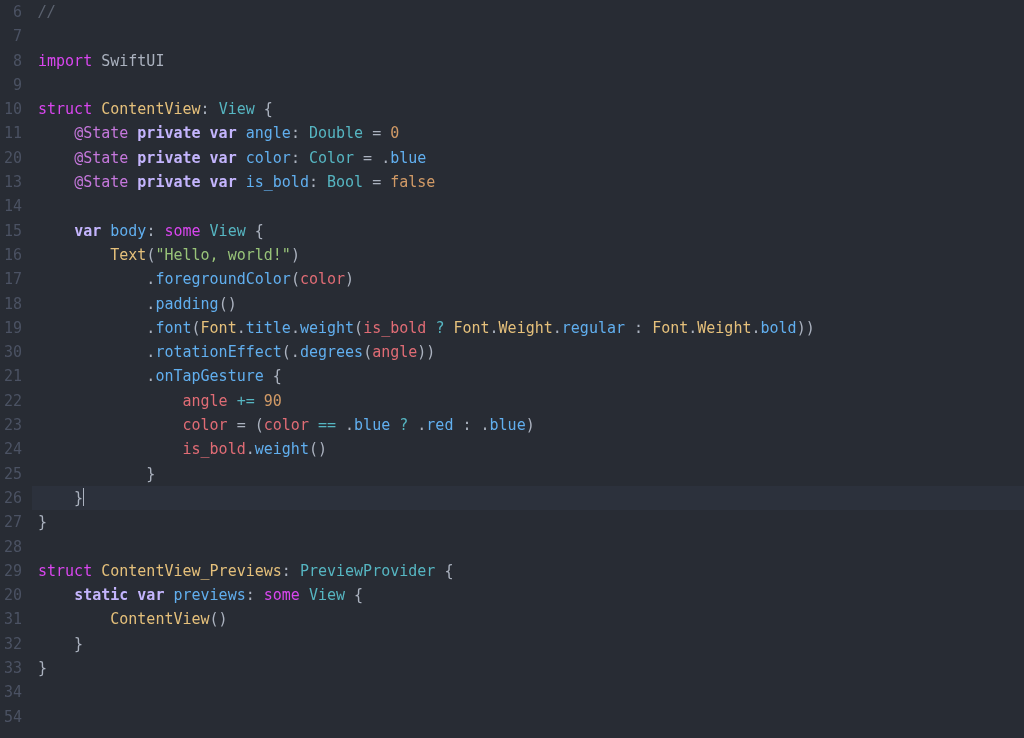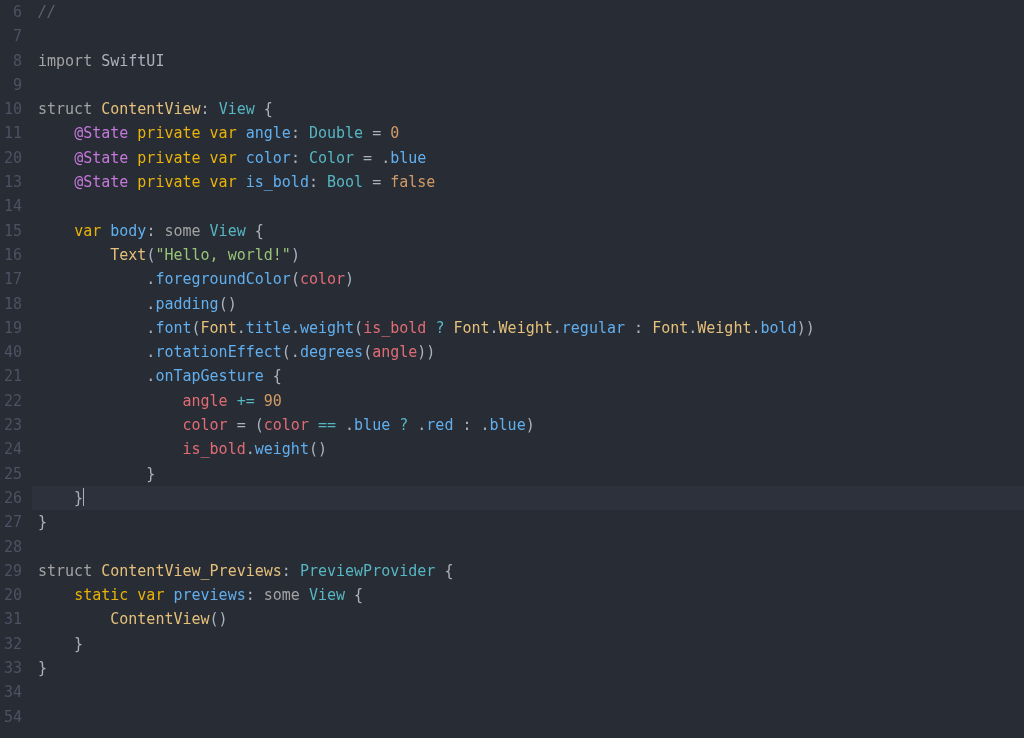--- a/index.html
+++ b/index.html
@@ -44,22 +44,22 @@
   .cursor {
     display: inline-block;
     width: 1px;
     height: 18px;
     background: #abb2bf;
     vertical-align: middle;
     position: relative;
     top: -1px;
   }
   
-  .kw   { color: #a3a3a3; } 
-  .kw2  { color: #eab308; } 
+  .kw   { color: #d946ef; } 
+  .kw2  { color: #c4b5fd; font-weight: bold; } 
   .type { color: #e5c07b; } 
   .tcy  { color: #56b6c2; } 
   .fn   { color: #61afef; } 
   .id   { color: #abb2bf; } 
   .idr  { color: #e06c75; } 
   .str  { color: #98c379; } 
   .num  { color: #d19a66; } 
   .op2  { color: #56b6c2; }
   .cm   { color: #5c6370; font-style: italic; }
   .attrkw { color: #c678dd; text-align: center; } 
@@ -76,21 +76,21 @@
       <div class="ln">10</div>
       <div class="ln">11</div>
       <div class="ln">20</div>
       <div class="ln">13</div>
       <div class="ln">14</div>
       <div class="ln">15</div>
       <div class="ln">16</div>
       <div class="ln">17</div>
       <div class="ln">18</div>
       <div class="ln">19</div>
-      <div class="ln">40</div>
+      <div class="ln">30</div>
       <div class="ln">21</div>
       <div class="ln">22</div>
       <div class="ln">23</div>
       <div class="ln">24</div>
       <div class="ln">25</div>
       <div class="ln">26</div>
       <div class="ln">27</div>
       <div class="ln">28</div>
       <div class="ln">29</div>
       <div class="ln">20</div>

